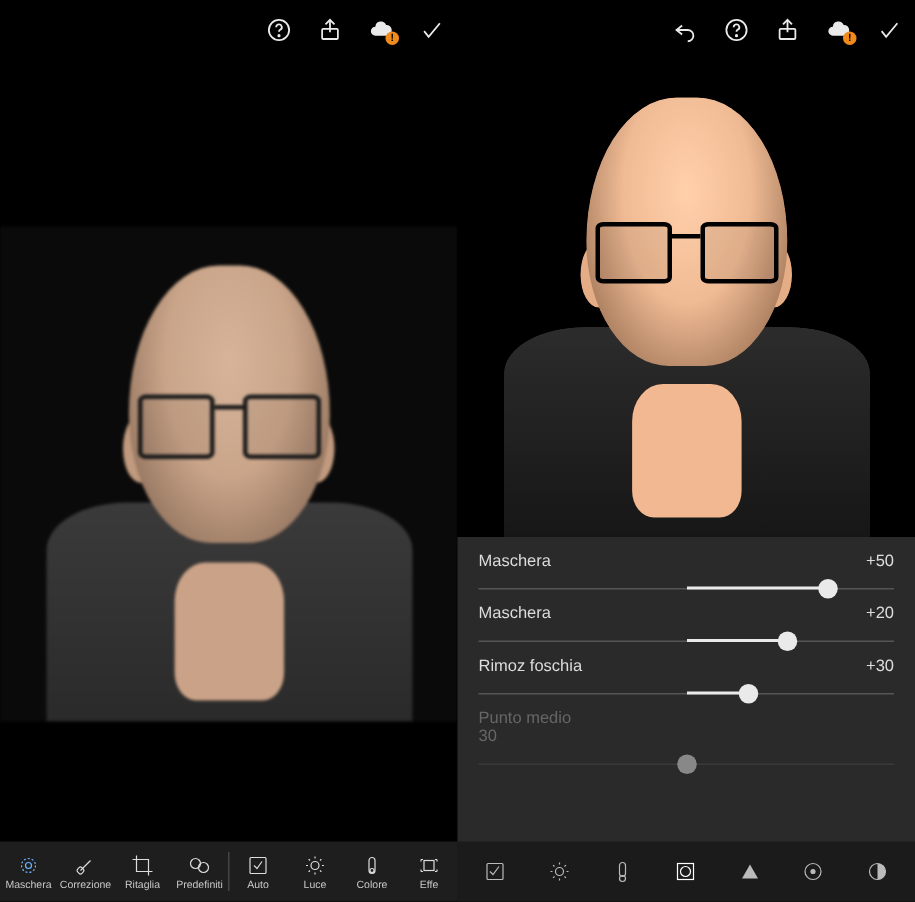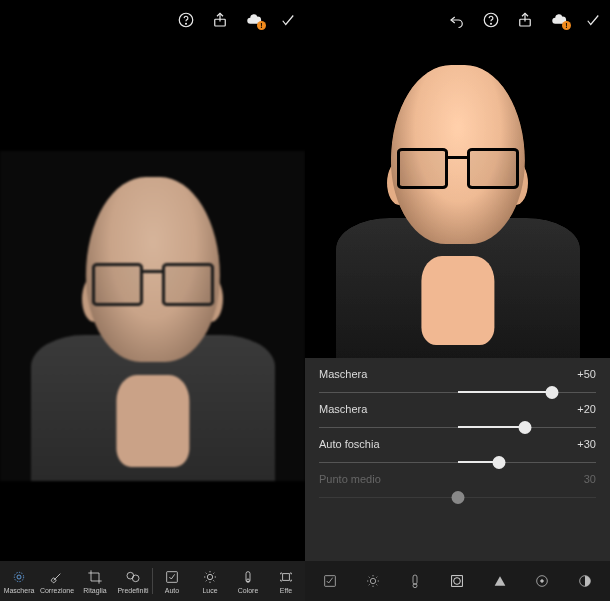--- a/index.html
+++ b/index.html
@@ -172,21 +172,21 @@
   .slhead {
     display: flex;
     justify-content: space-between;
     align-items: baseline;
     font-size: 11px;
     color: #dcdcdc;
     margin-bottom: 4px;
   }
   .slhead .val { color: #dcdcdc; font-size: 11px; }
   .slrow.disabled .slhead,
-  .slrow.disabled .val { color: #666; }
+  .slrow.disabled .val { color: #666; flex-direction: column; }
   .track {
     position: relative;
     height: 16px;
     display: flex;
     align-items: center;
   }
   .line {
     position: absolute;
     left: 0; right: 0;
     height: 1px;
@@ -405,21 +405,21 @@
           <span class="val">+20</span>
         </div>
         <div class="track">
           <div class="line"></div>
           <div class="fill" style="left: 50%; width: 24.5%;"></div>
           <div class="knob" style="left: 74.5%;"></div>
         </div>
       </div>
       <div class="slrow">
         <div class="slhead">
-          <span>Auto foschia</span>
+          <span>Rimoz foschia</span>
           <span class="val">+30</span>
         </div>
         <div class="track">
           <div class="line"></div>
           <div class="fill" style="left: 50%; width: 15%;"></div>
           <div class="knob" style="left: 65%;"></div>
         </div>
       </div>
       <div class="slrow disabled">
         <div class="slhead">

